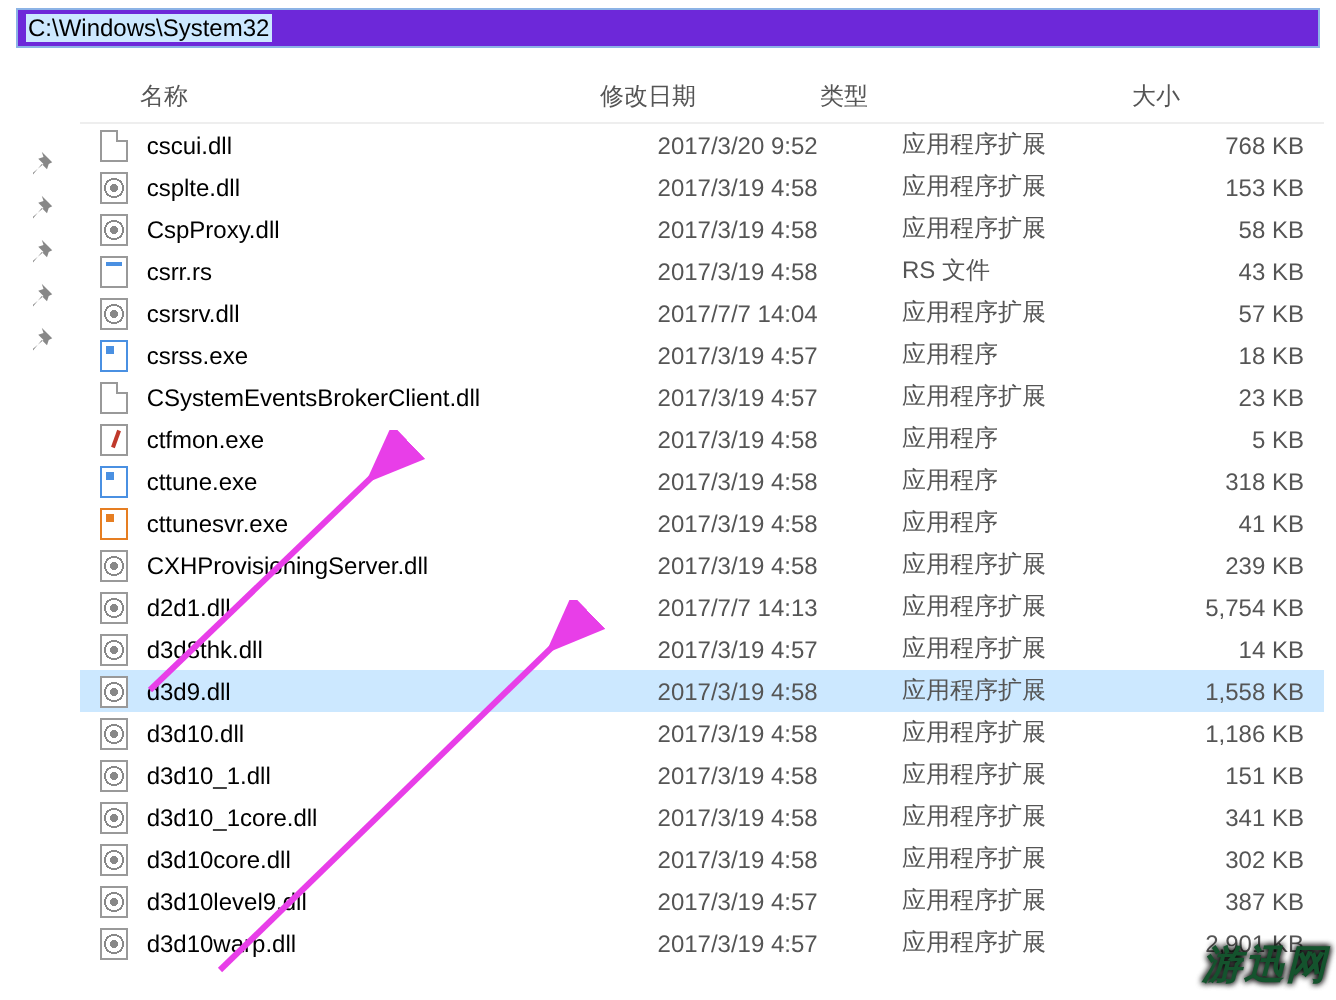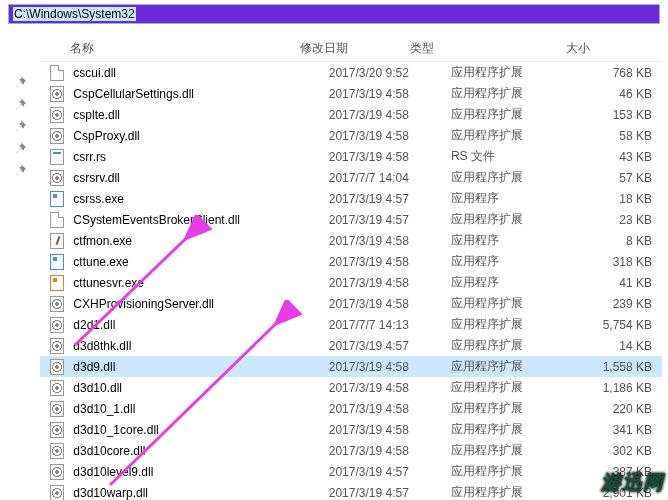--- a/index.html
+++ b/index.html
@@ -123,27 +123,20 @@
         <tbody id="ftb">
           <tr>
             <td class="icon-cell"><span class="fico fico-page"></span></td>
             <td class="name-cell">cscui.dll</td>
             <td class="date-cell">2017/3/20 9:52</td>
             <td class="type-cell">应用程序扩展</td>
             <td class="size-cell">768 KB</td>
           </tr>
           <tr>
             <td class="icon-cell"><span class="fico fico-gear"></span></td>
-            <td class="name-cell">CspCellularSettings.dll</td>
-            <td class="date-cell">2017/3/19 4:58</td>
-            <td class="type-cell">应用程序扩展</td>
-            <td class="size-cell">46 KB</td>
-          </tr>
-          <tr>
-            <td class="icon-cell"><span class="fico fico-gear"></span></td>
             <td class="name-cell">csplte.dll</td>
             <td class="date-cell">2017/3/19 4:58</td>
             <td class="type-cell">应用程序扩展</td>
             <td class="size-cell">153 KB</td>
           </tr>
           <tr>
             <td class="icon-cell"><span class="fico fico-gear"></span></td>
             <td class="name-cell">CspProxy.dll</td>
             <td class="date-cell">2017/3/19 4:58</td>
             <td class="type-cell">应用程序扩展</td>
@@ -175,21 +168,21 @@
             <td class="name-cell">CSystemEventsBrokerClient.dll</td>
             <td class="date-cell">2017/3/19 4:57</td>
             <td class="type-cell">应用程序扩展</td>
             <td class="size-cell">23 KB</td>
           </tr>
           <tr>
             <td class="icon-cell"><span class="fico fico-pen"></span></td>
             <td class="name-cell">ctfmon.exe</td>
             <td class="date-cell">2017/3/19 4:58</td>
             <td class="type-cell">应用程序</td>
-            <td class="size-cell">8 KB</td>
+            <td class="size-cell">5 KB</td>
           </tr>
           <tr>
             <td class="icon-cell"><span class="fico fico-exe-b"></span></td>
             <td class="name-cell">cttune.exe</td>
             <td class="date-cell">2017/3/19 4:58</td>
             <td class="type-cell">应用程序</td>
             <td class="size-cell">318 KB</td>
           </tr>
           <tr>
             <td class="icon-cell"><span class="fico fico-exe-o"></span></td>
@@ -231,21 +224,21 @@
             <td class="name-cell">d3d10.dll</td>
             <td class="date-cell">2017/3/19 4:58</td>
             <td class="type-cell">应用程序扩展</td>
             <td class="size-cell">1,186 KB</td>
           </tr>
           <tr>
             <td class="icon-cell"><span class="fico fico-gear"></span></td>
             <td class="name-cell">d3d10_1.dll</td>
             <td class="date-cell">2017/3/19 4:58</td>
             <td class="type-cell">应用程序扩展</td>
-            <td class="size-cell">220 KB</td>
+            <td class="size-cell">151 KB</td>
           </tr>
           <tr>
             <td class="icon-cell"><span class="fico fico-gear"></span></td>
             <td class="name-cell">d3d10_1core.dll</td>
             <td class="date-cell">2017/3/19 4:58</td>
             <td class="type-cell">应用程序扩展</td>
             <td class="size-cell">341 KB</td>
           </tr>
           <tr>
             <td class="icon-cell"><span class="fico fico-gear"></span></td>

